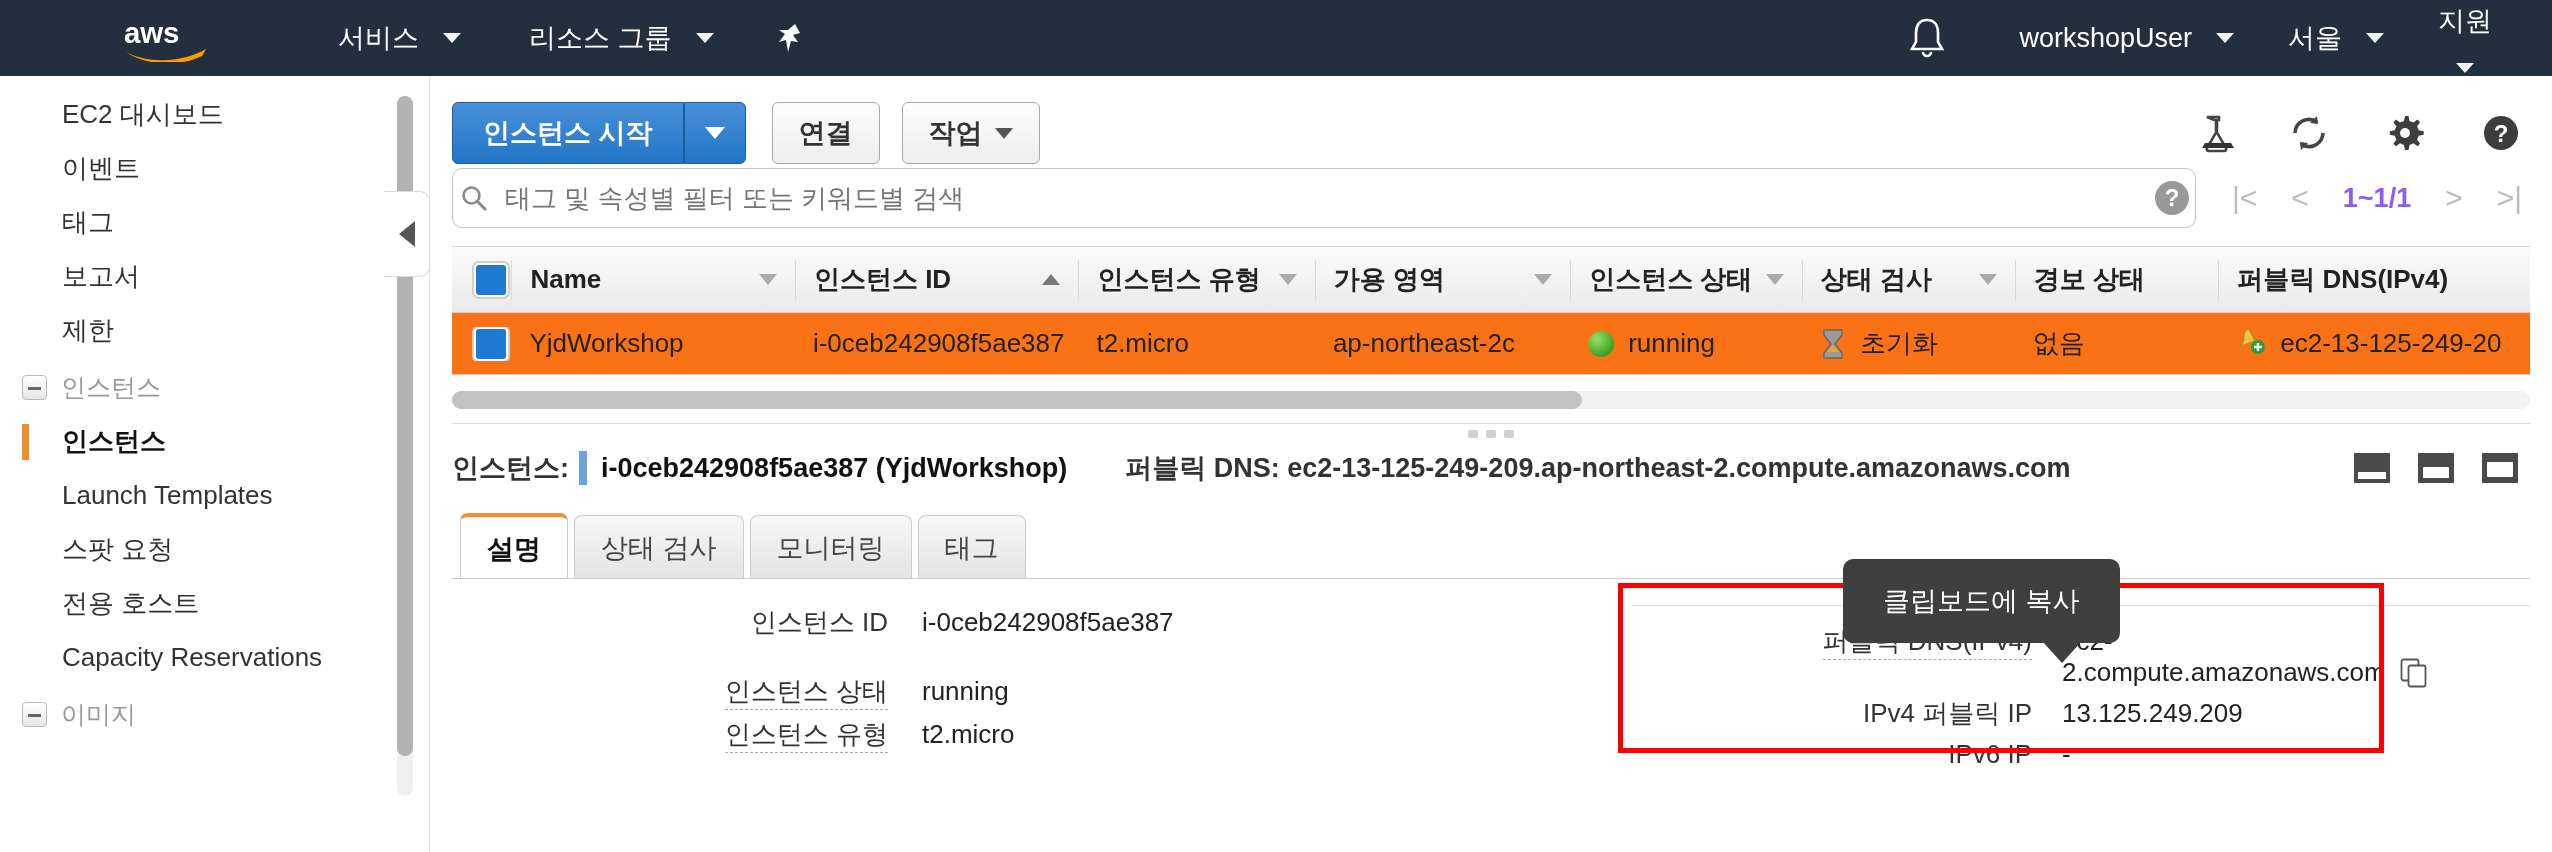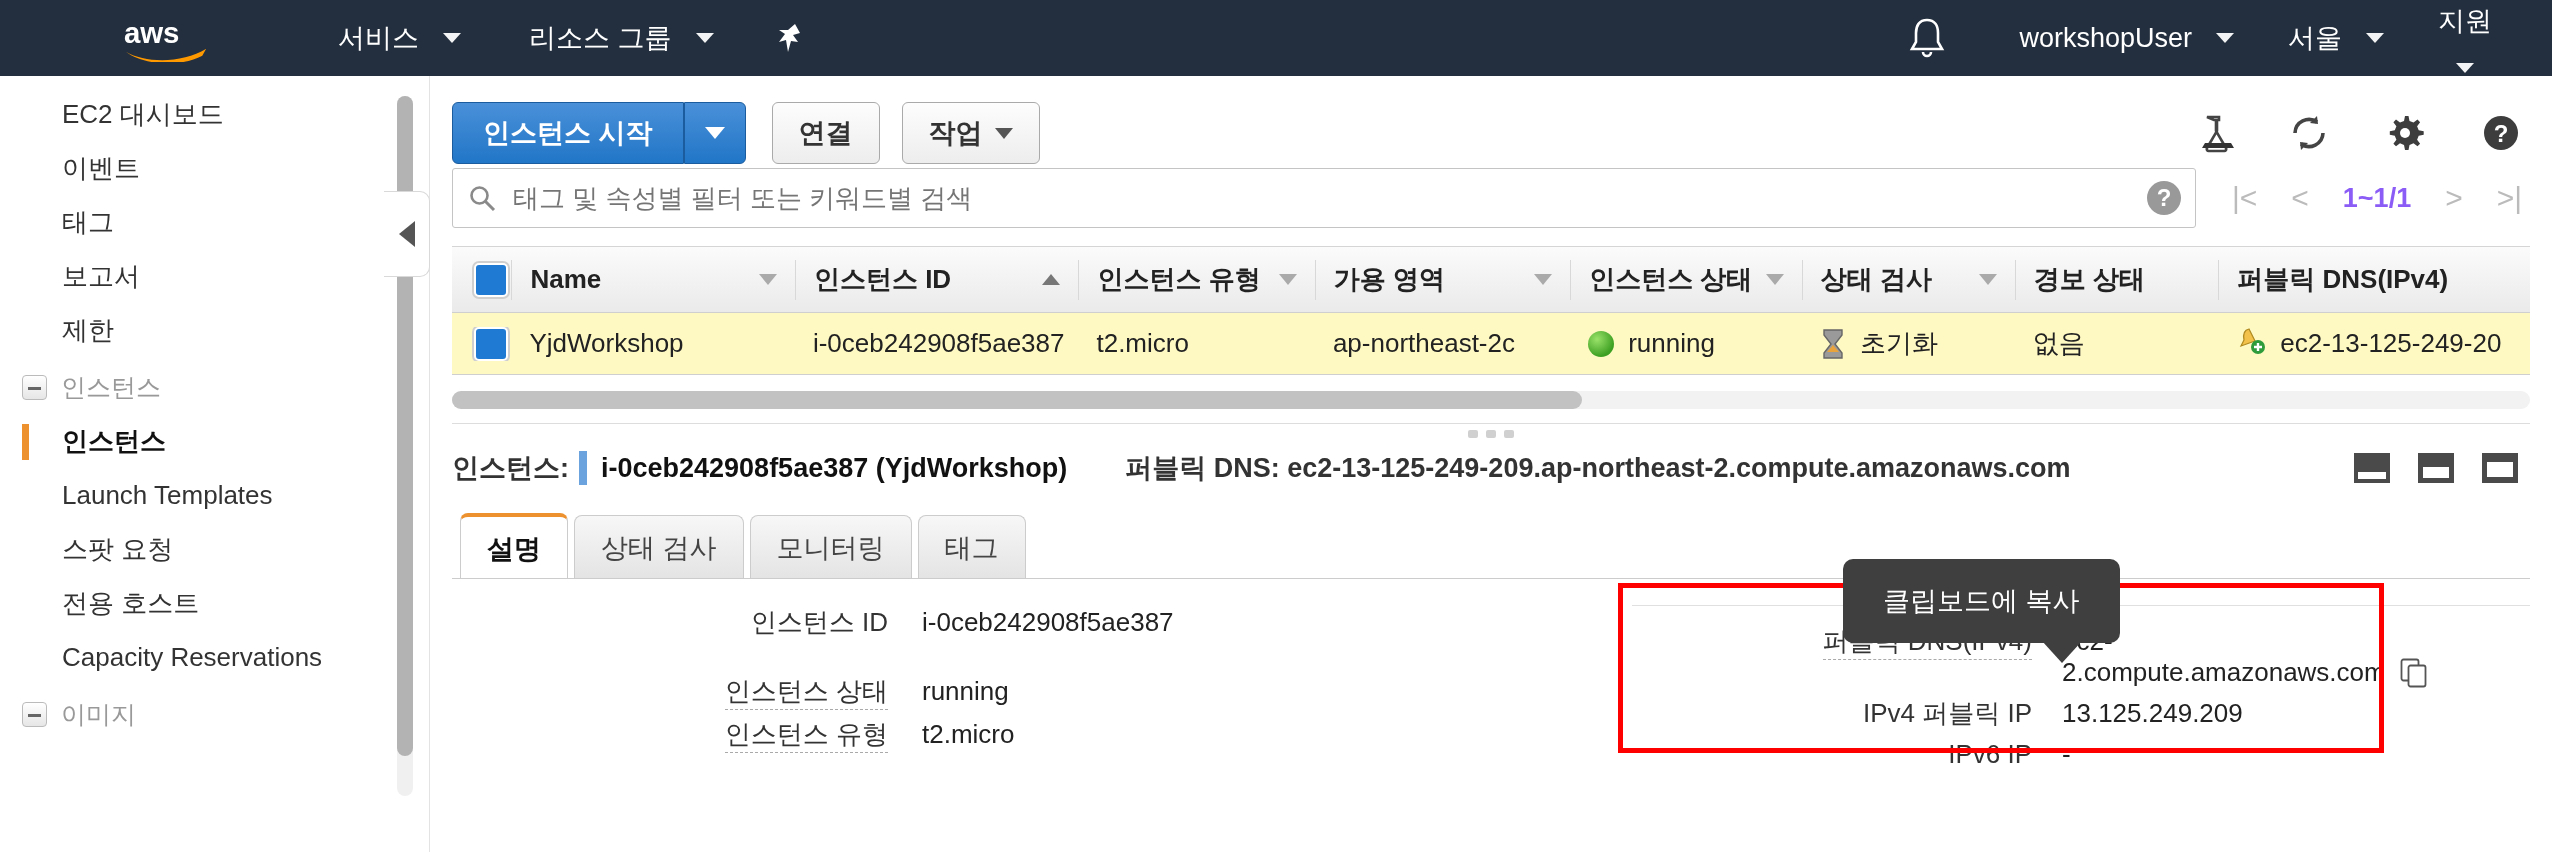--- a/index.html
+++ b/index.html
@@ -113,22 +113,22 @@
   }
   .btn-connect { margin-left: 26px; }
   .btn-action { margin-left: 22px; }
 
   .toolbar-icons { margin-left: auto; display: flex; align-items: center; gap: 54px; padding-right: 30px; }
   .ticon { width: 42px; height: 42px; cursor: pointer; position: relative; }
 
   
   .searchrow { display: flex; align-items: center; padding-left: 22px; padding-right: 22px; }
   .searchbox {
-    flex: 1; height: 60px; border: 1px solid #c4c4c4; border-radius: 3px;
-    background: #fff; display: flex; align-items: center; padding: 0 14px;
+    flex: 1; height: 60px; border: 1px solid #c4c4c4; border-radius: 10px;
+    background: #fff; display: flex; align-items: center; padding: 0 6px;
     position: relative; min-width: 0;
   }
   .search-input-txt {
     font-size: 26px; color: #888; margin-left: 16px; flex: 1;
     border: none; outline: none; background: transparent;
     font-family: "Liberation Sans", sans-serif;
   }
   .qmark {
     width: 34px; height: 34px; border-radius: 50%; background: #999;
     color: #fff; font-size: 24px; font-weight: bold; display: flex;
@@ -157,21 +157,21 @@
   }
   .sort-caret.up {
     border-top: none; border-bottom: 11px solid #777;
   }
   .cb-cell { width: 62px; display: flex; align-items: center; justify-content: center; border-left: none; }
   .checkbox {
     width: 34px; height: 34px; border-radius: 5px; background: #1f7ad4;
     border: 2px solid #fff; box-shadow: 0 0 0 2px #cfcfcf; cursor: pointer;
   }
   .trow {
-    display: flex; align-items: center; height: 62px; background: #fef9c3;
+    display: flex; align-items: center; height: 62px; background: #f97316;
     border-bottom: 1px solid #cfcfcf; cursor: pointer;
   }
   .td {
     font-size: 26px; color: #222; display: flex; align-items: center;
     gap: 14px; padding-left: 18px; white-space: nowrap; overflow: hidden;
   }
   .dot-green {
     width: 26px; height: 26px; border-radius: 50%;
     background: radial-gradient(circle at 35% 32%, #9ae26a, #3da022 70%);
     flex: 0 0 26px;

